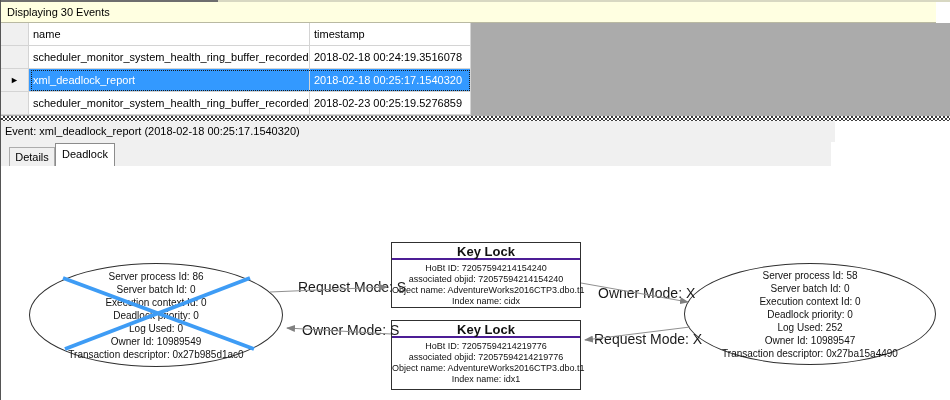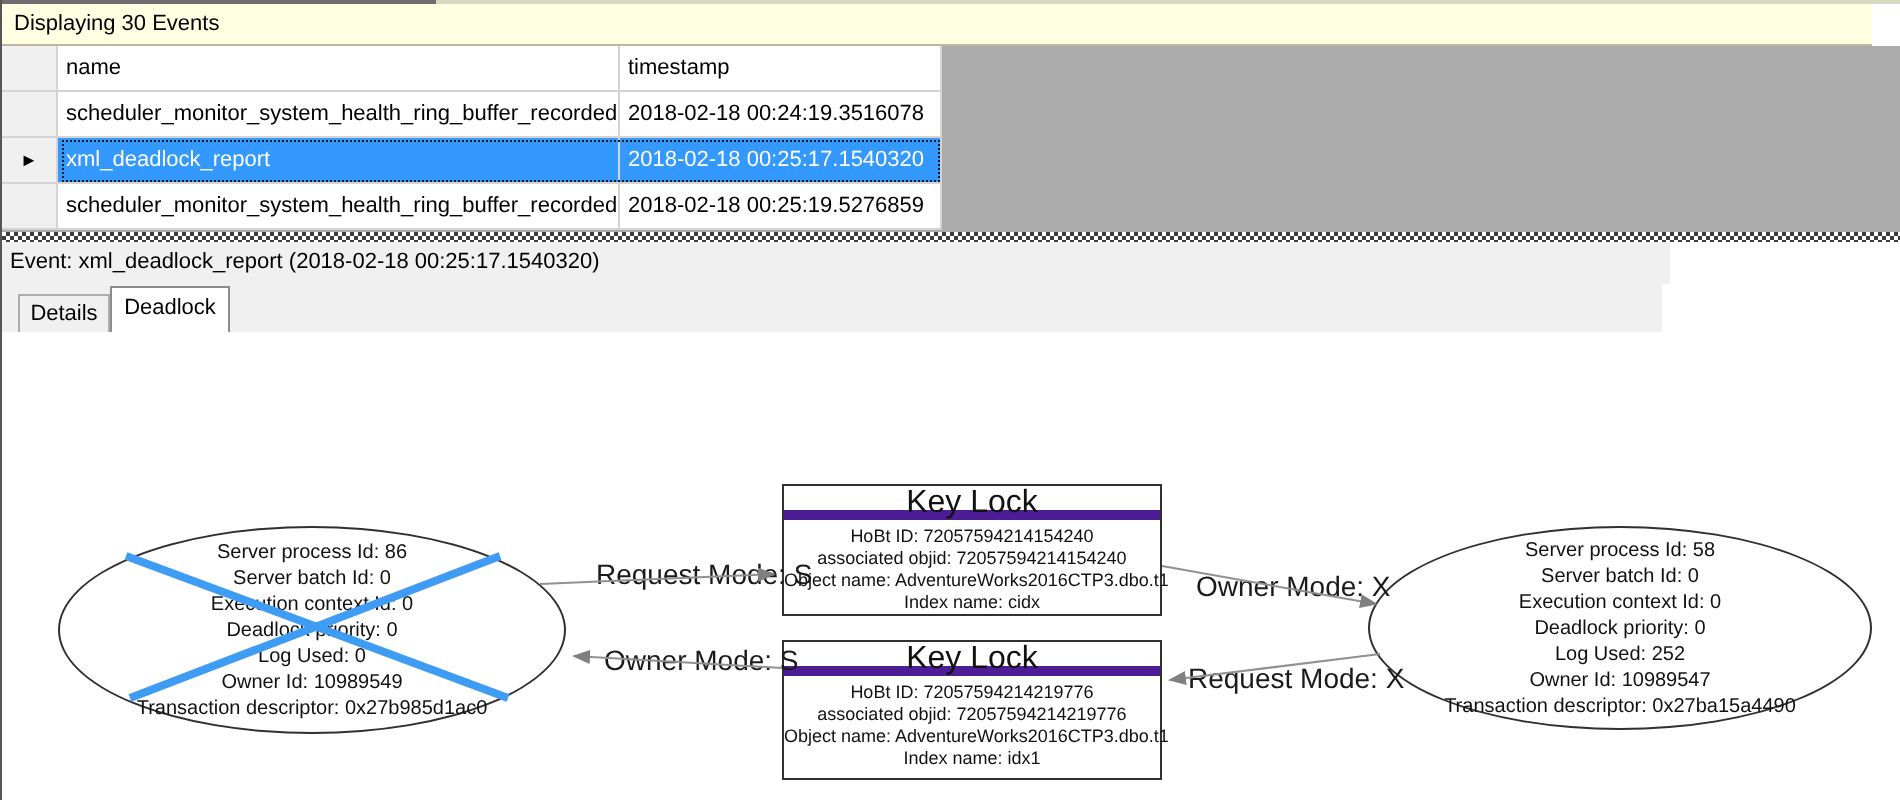--- a/index.html
+++ b/index.html
@@ -59,22 +59,22 @@
                   background: #fff; display: flex; flex-direction: column;
                   justify-content: center; align-items: center; z-index: 1;
                   font-size: 10px; line-height: 13px; text-align: center; color: #111; }
   .process-victim { left: 28px; top: 97px; width: 254px; height: 104px; }
   .process-winner { left: 683px; top: 97px; width: 252px; height: 102px; }
 
   .resource-node { position: absolute; left: 390px; width: 190px; border: 1px solid #303030;
                    background: #fff; z-index: 1; text-align: center; color: #111; }
   .resource-top { top: 76px; height: 66px; }
   .resource-bottom { top: 154px; height: 70px; }
-  .resource-title { height: 17px; line-height: 17px; font-size: 16px;
-                    border-bottom: 5px solid #4c1d95; }
+  .resource-title { height: 17px; line-height: 17px; font-size: 13px;
+                    border-bottom: 2px solid #4c1d95; font-weight: bold; }
   .resource-lines { padding-top: 3px; font-size: 9px; line-height: 11px; white-space: nowrap; }
 
   .edge-label { position: absolute; z-index: 2; font-size: 14px; color: #1a1a1a; white-space: nowrap; }
   .lbl-req-s   { left: 297px; top: 113px; }
   .lbl-own-s   { left: 301px; top: 156px; }
   .lbl-own-x   { left: 597px; top: 119px; }
   .lbl-req-x   { left: 593px; top: 165px; }
 </style>
 </head>
 <body>
@@ -102,21 +102,21 @@
     <div class="grid-row row-2 sel">
       <div class="cell corner row-marker">►</div>
       <div class="cell col-name">xml_deadlock_report</div>
       <div class="cell col-ts">2018-02-18 00:25:17.1540320</div>
       <div class="sel-outline"></div>
     </div>
 
     <div class="grid-row row-3">
       <div class="cell corner"></div>
       <div class="cell col-name">scheduler_monitor_system_health_ring_buffer_recorded</div>
-      <div class="cell col-ts">2018-02-18 00:25:19.5276859</div>
+      <div class="cell col-ts">2018-02-23 00:25:19.5276859</div>
     </div>
   </div>
 
   <div class="splitter"></div>
 
   <div class="event-header">Event: xml_deadlock_report (2018-02-18 00:25:17.1540320)</div>
 
   <div class="tabstrip">
     <div class="tab tab-inactive">Details</div>
     <div class="tab tab-active">Deadlock</div>

